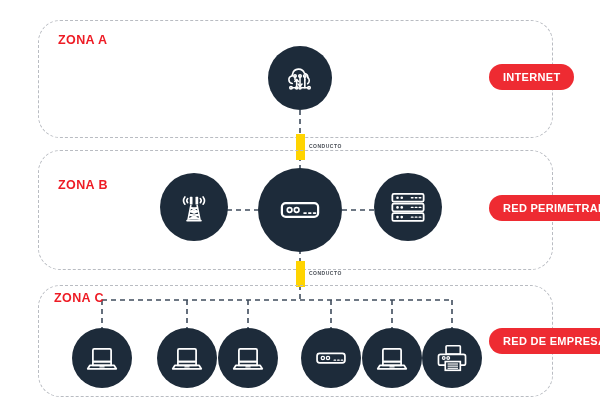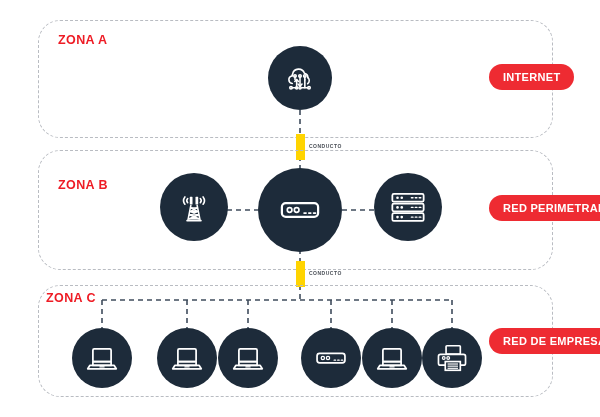--- a/index.html
+++ b/index.html
@@ -214,21 +214,21 @@
       </svg>
     </span>
   </div>
 
   <div class="badge" style="left:489px;top:195px;">RED PERIMETRAL</div>
 
   <div class="conduit" style="left:295.5px;top:261px;"></div>
   <div class="conduit-label" style="left:309px;top:270px;">CONDUCTO</div>
 
   <div class="zone" style="left:38px;top:285px;width:515px;height:112px;"></div>
-  <div class="zone-label" style="left:46px;top:291px;">ZONA C</div>
+  <div class="zone-label" style="left:54px;top:291px;">ZONA C</div>
 
   <div class="node" style="left:72px;top:328px;width:60px;height:60px;">
     <span>
       <svg width="38" height="38" viewBox="0 0 48 48" fill="none">
         <rect x="12.5" y="12.5" width="23" height="16.2" rx="1.6" fill="none" stroke="#ffffff" stroke-width="2.2"></rect>
         <path d="M8.6 33.4h30.8l2.6 4.2H6z" fill="none" stroke="#ffffff" stroke-width="2.2" stroke-linejoin="round"></path>
         <path d="M12.5 28.7h23v4.7h-23z" fill="none" stroke="#ffffff" stroke-width="2.2" stroke-linejoin="round"></path>
         <rect x="20.6" y="34.4" width="6.8" height="1.7" rx="0.8" fill="#ffffff"></rect>
       </svg>
     </span>

